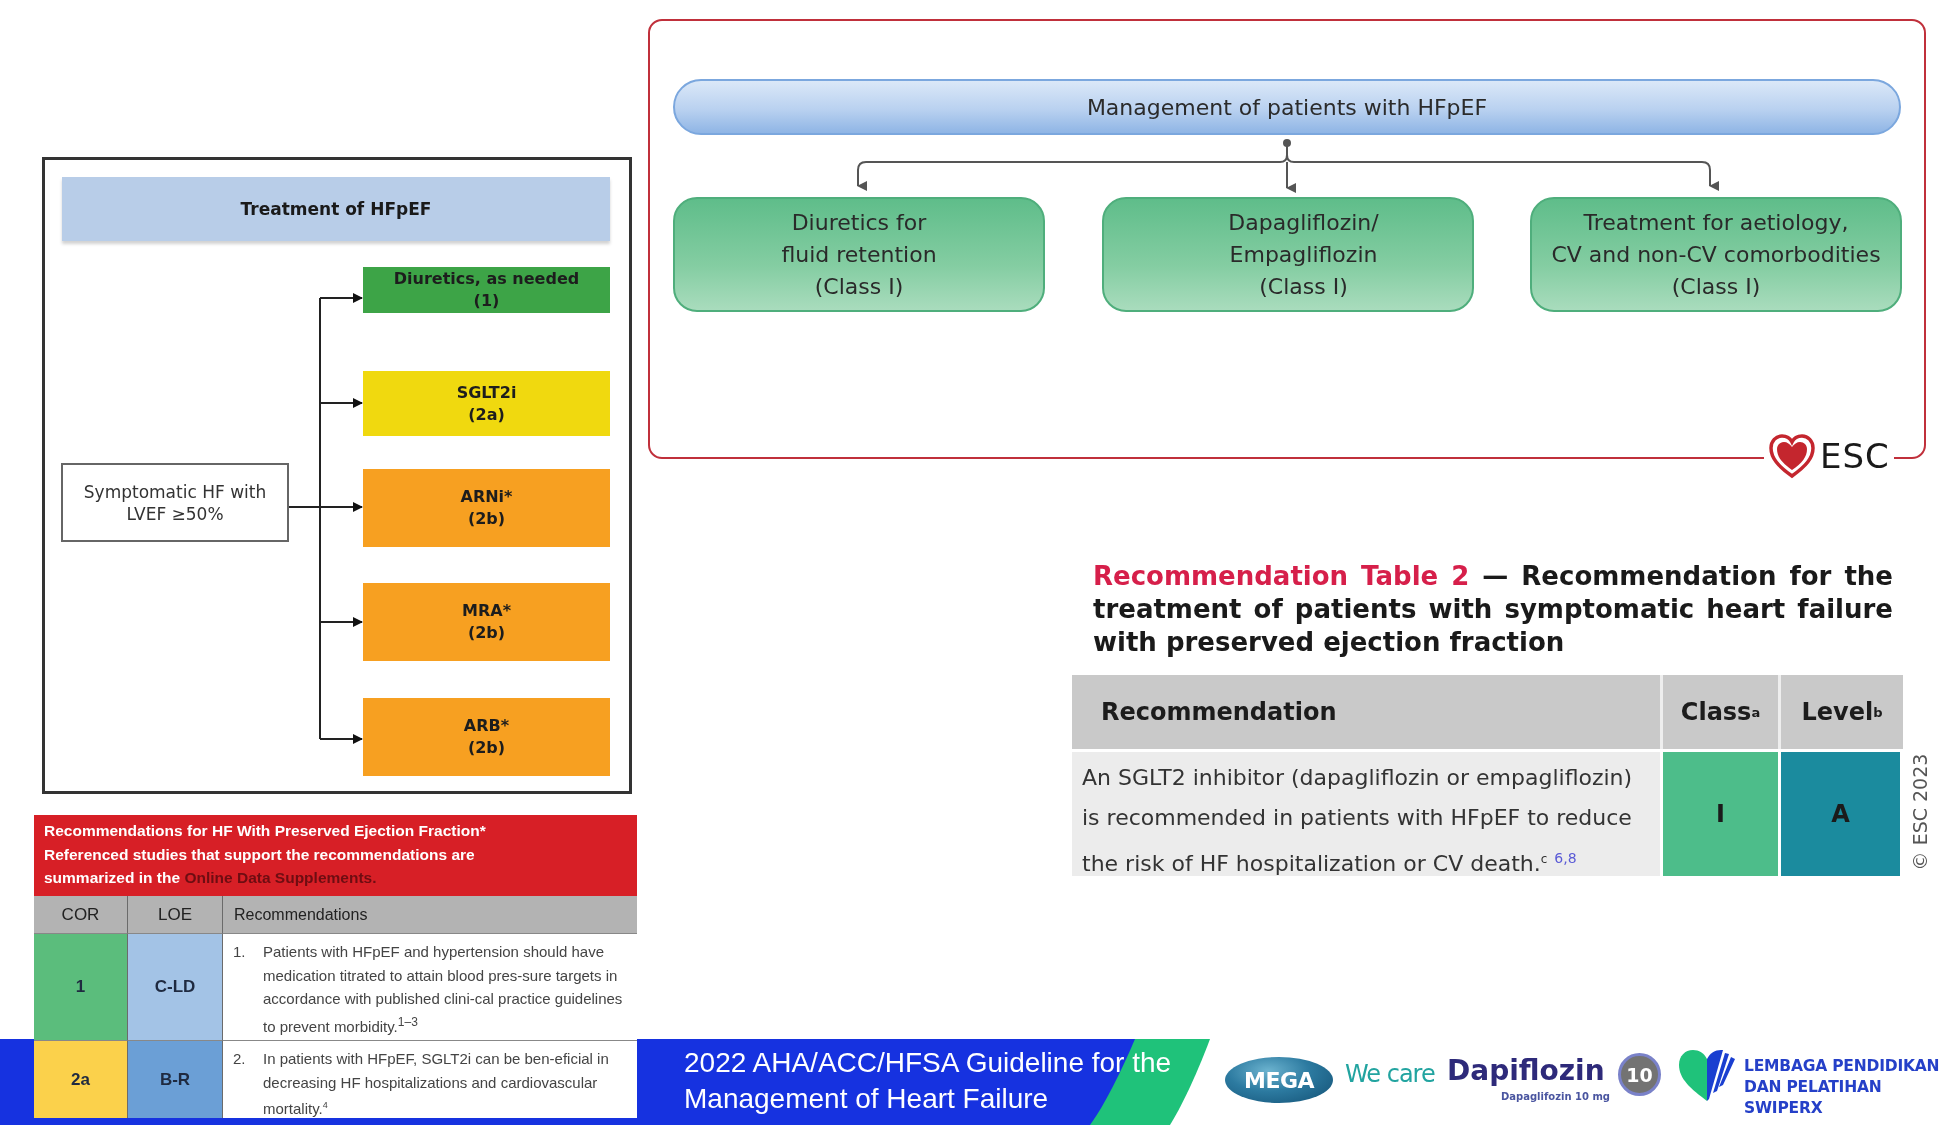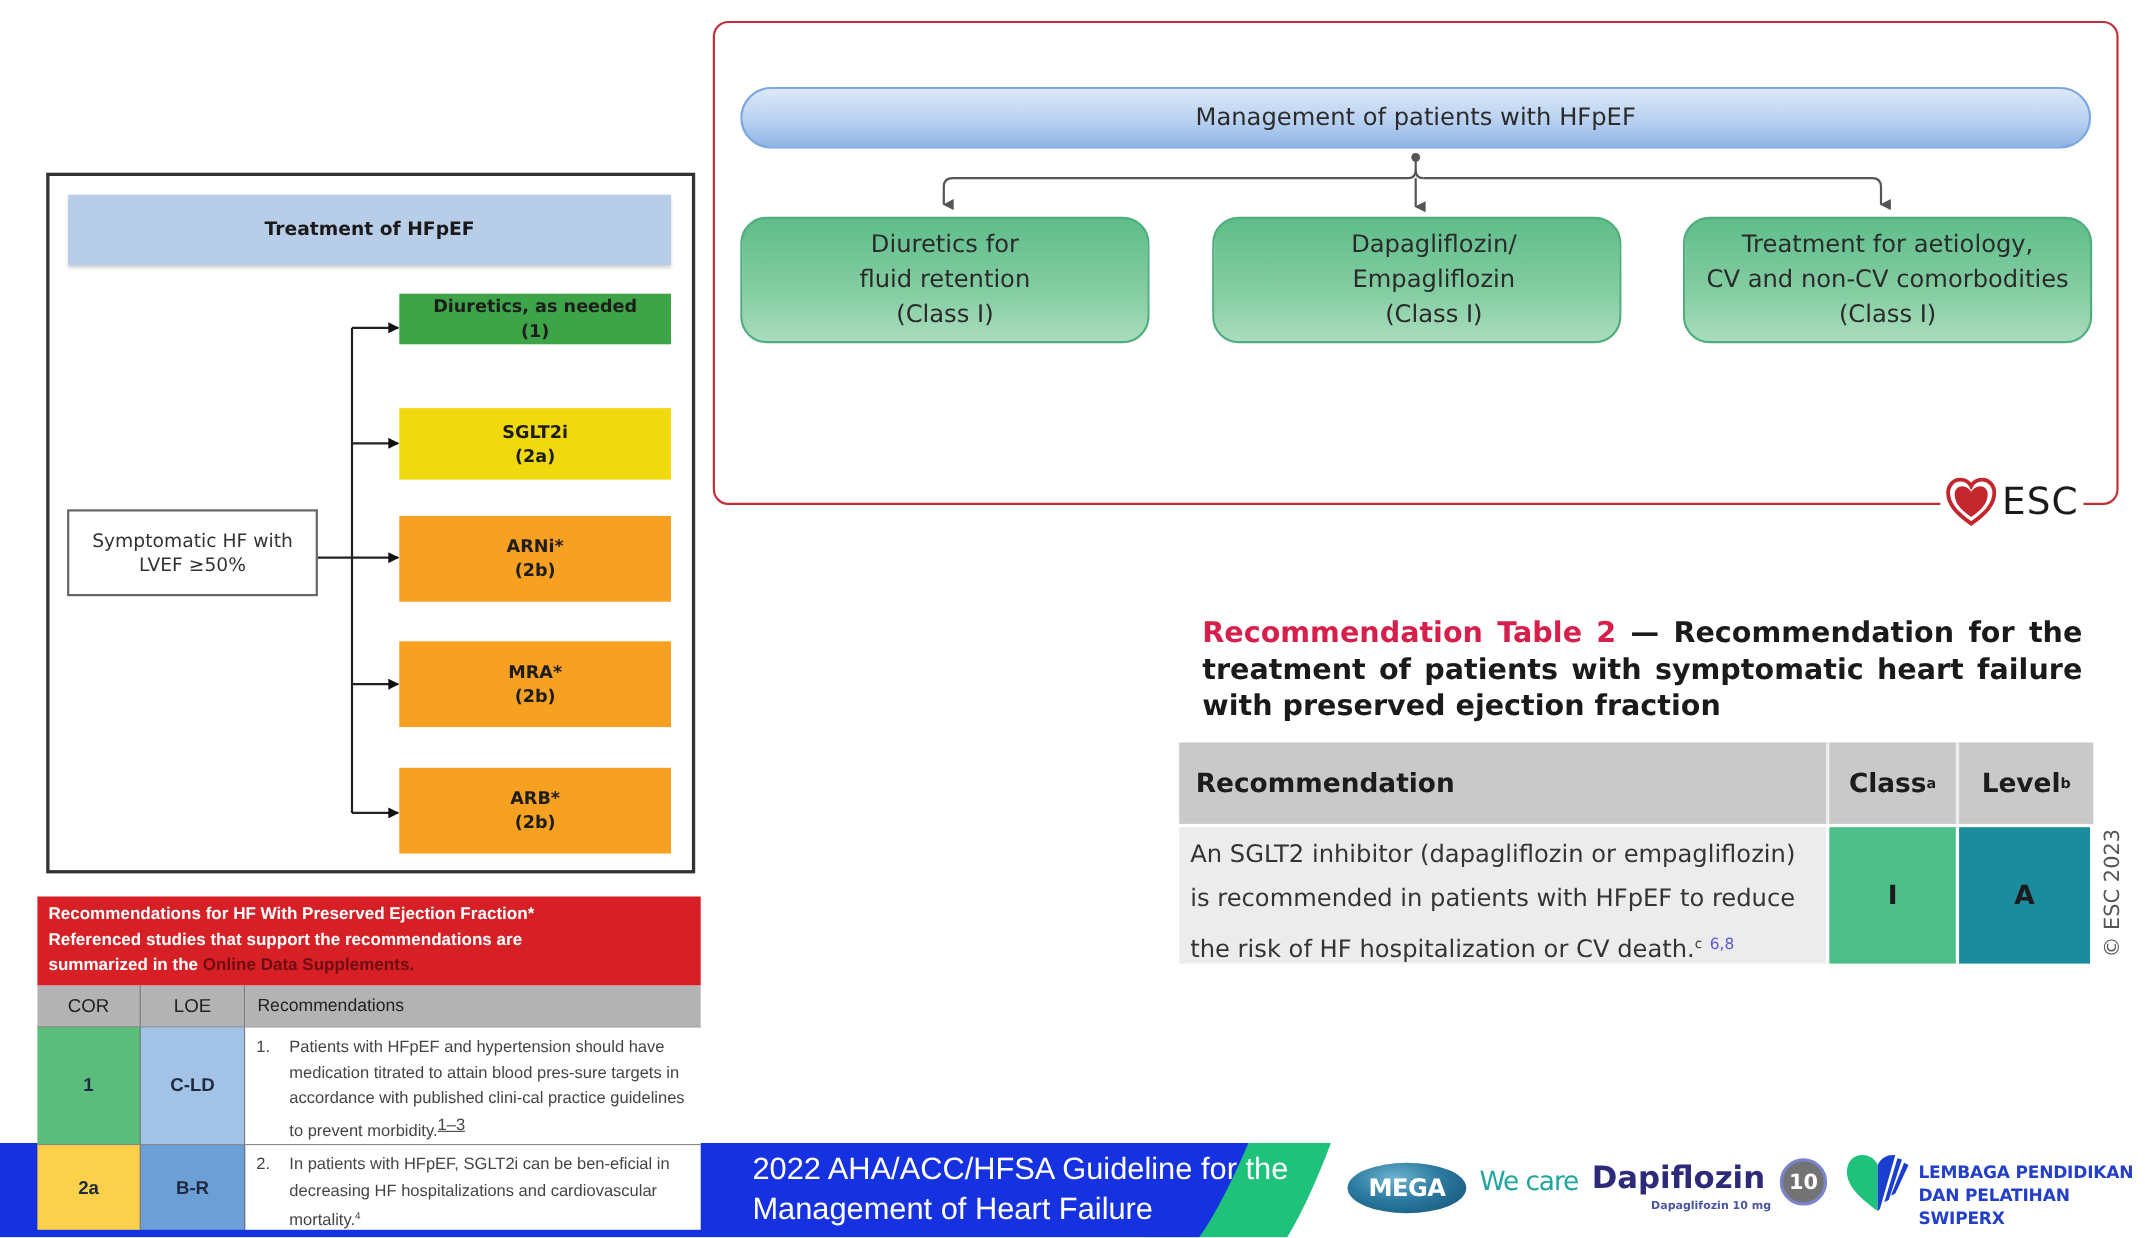--- a/index.html
+++ b/index.html
@@ -47,21 +47,21 @@
   #esc-logo { left: 1764px; top: 432px; display: flex; align-items: center; gap: 4px; background: #fff; padding: 0 4px; }
   #esc-logo-text { font-family: "DejaVu Sans", sans-serif; font-size: 34px; color: #1a1a1a; letter-spacing: 1px; }
 
   
   #esc-title { left: 1093px; top: 560px; width: 800px; font-family: "DejaVu Sans", sans-serif; font-weight: bold;
     font-size: 26px; line-height: 33px; color: #1a1a1a; text-align: justify; }
   #esc-title .red { color: #d61f4a; }
   #esc-table { left: 1072px; top: 675px; width: 831px; }
   .esc-hdr { display: flex; height: 74px; background: #c9c9c9; }
   .esc-hdr > div { display: flex; align-items: center; font-weight: bold; font-size: 24px; color: #1c1c1c; }
-  .esc-hdr .c-rec { width: 591px; padding-left: 15px; border-right: 3px solid #eee; }
+  .esc-hdr .c-rec { width: 591px; padding-left: 29px; border-right: 3px solid #eee; }
   .esc-hdr .c-class { width: 118px; justify-content: center; border-right: 3px solid #eee; }
   .esc-hdr .c-level { width: 122px; justify-content: center; }
   .esc-hdr sup { font-size: 13px; }
   .esc-row { display: flex; height: 124px; margin-top: 3px; }
   .esc-row .c-rec { width: 591px; background: #ececec; padding: 6px 10px 0 10px; font-size: 22px; line-height: 40px; color: #333; border-right: 3px solid #fff; }
   .esc-row .c-rec sup { font-size: 12px; }
   .esc-row .c-rec .ref { color: #5a5ad6; font-size: 14px; vertical-align: 8px; }
   .esc-row .c-class { width: 118px; background: #4dbd8a; display: flex; align-items: center; justify-content: center; font-weight: bold; font-size: 24px; color: #1b1b1b; border-right: 3px solid #fff; }
   .esc-row .c-level { width: 119px; background: #1b8b9e; display: flex; align-items: center; justify-content: center; font-weight: bold; font-size: 24px; color: #1b1b1b; }
   #esc-copyright { left: 1905px; top: 752px; width: 30px; height: 120px; display: flex; align-items: center; justify-content: center; }
@@ -163,21 +163,21 @@
   <div class="aha-row aha-r1">
     <div class="aha-cell col-cor" style="background:#5bbd7c;">
         <span class="cor-val">1</span>
       </div>
     <div class="aha-cell col-loe" style="background:#a3c3e6;">
         <span class="loe-val">C-LD</span>
       </div>
     <div class="aha-cell col-rec" style="background:#fff;align-items:flex-start;">
       <div class="rec-text">
           <span class="rec-num">1.</span>
-          <span><span>Patients with HFpEF and hypertension should have medication titrated to attain blood pres-sure targets in accordance with published clini-cal practice guidelines to prevent morbidity.</span><sup style="font-size:15px;text-decoration:underline;">1–3</sup></span>
+          <span><span>Patients with HFpEF and hypertension should have medication titrated to attain blood pres-sure targets in accordance with published clini-cal practice guidelines to prevent morbidity.</span><sup style="font-size:12px;">1–3</sup></span>
         </div>
     </div>
   </div>
   <div class="aha-row aha-r2">
     <div class="aha-cell col-cor" style="background:#fbd14b;">
         <span class="cor-val">2a</span>
       </div>
     <div class="aha-cell col-loe" style="background:#6b9fd6;">
         <span class="loe-val">B-R</span>
       </div>

